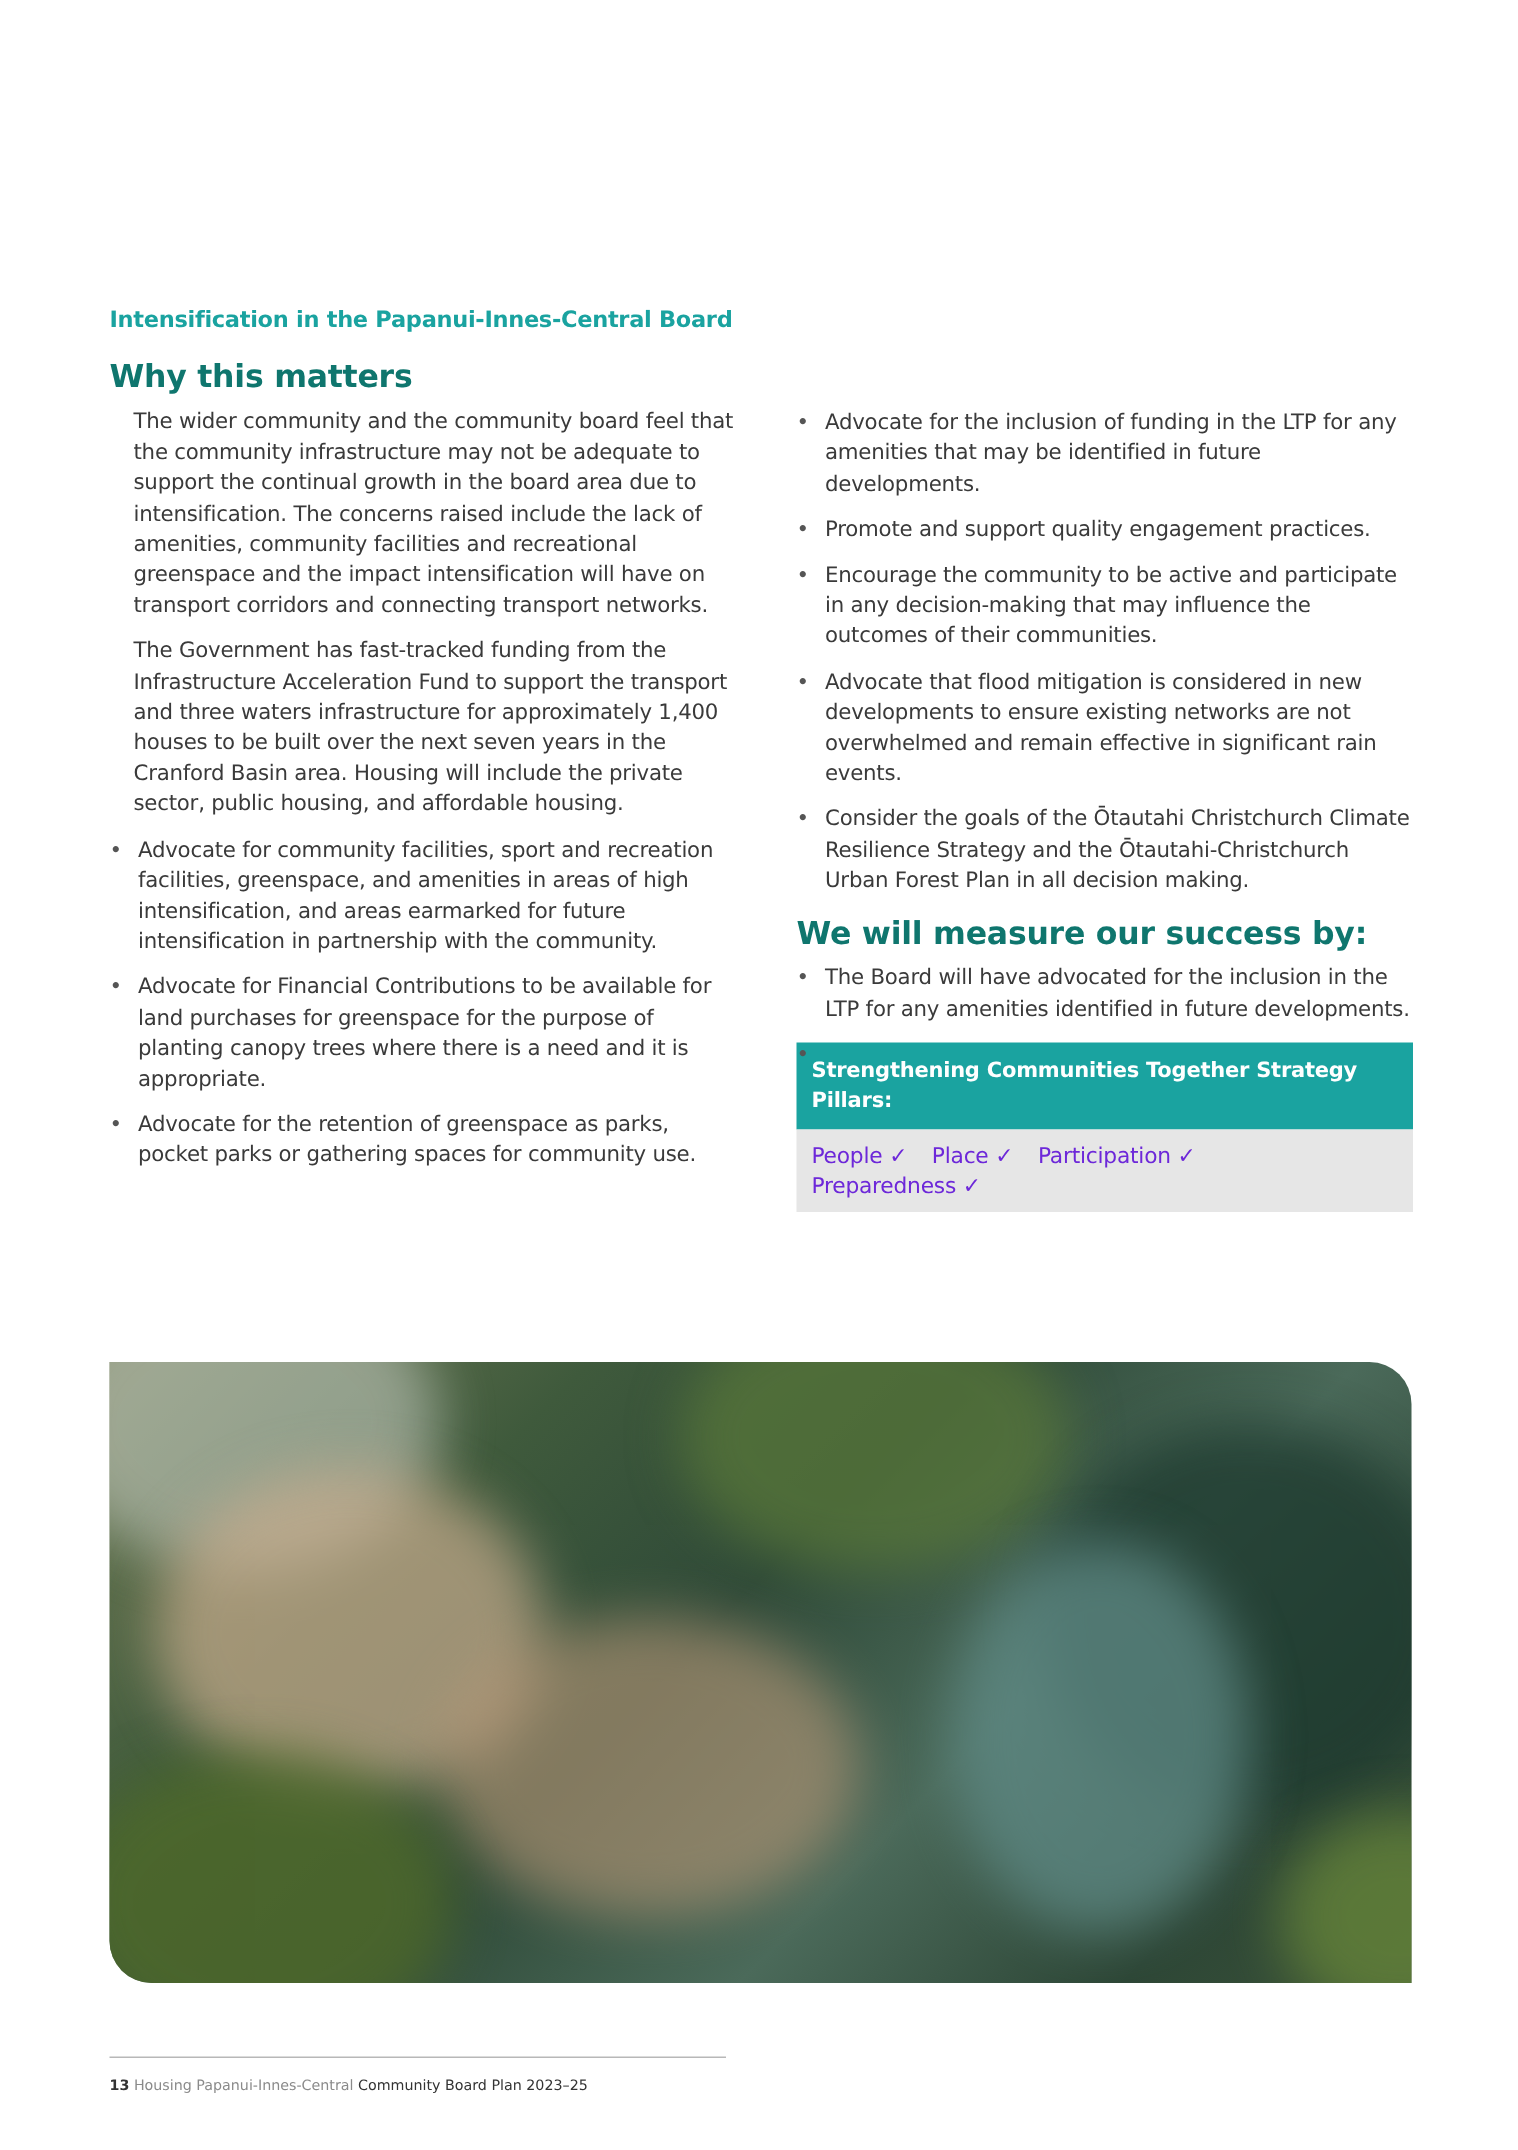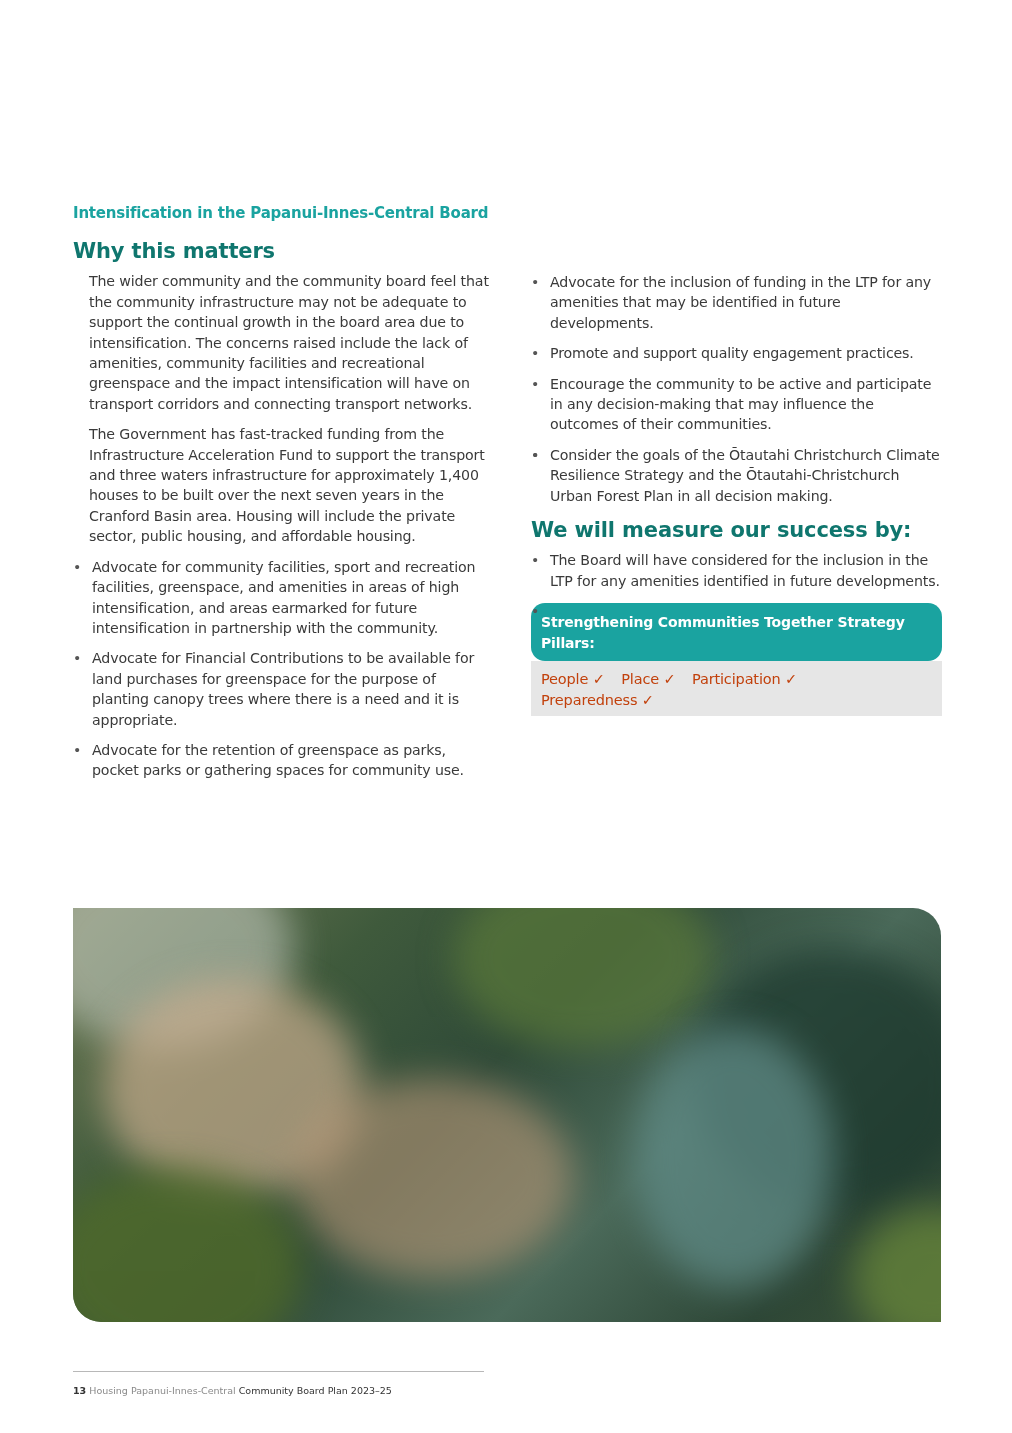--- a/index.html
+++ b/index.html
@@ -18,26 +18,25 @@
   h3 { margin: 0 0 10px 0; font-size: 21px; font-weight: bold; color: #0f766e; }
   p { margin: 0 0 10px 16px; }
   ul { margin: 0; padding: 0; list-style: none; }
   li { position: relative; padding-left: 19px; margin-bottom: 10px; }
   li .bullet { position: absolute; left: 0; top: 0; color: #555; }
   .h3-gap { margin-top: 14px; }
   .pillars { margin-top: 12px; width: 411px; }
   .pillars-head {
     background: #1aa3a0; color: #fff; font-weight: bold; font-size: 14px;
     padding: 9px 10px 8px 10px;
-    border-radius: 14px;
   }
   .pillars-body {
     background: #e6e6e6; padding: 8px 10px 6px 10px; font-size: 14.5px; line-height: 20.4px;
   }
-  .pillar { display: inline-block; margin-right: 12px; color: #c2410c; }
+  .pillar { display: inline-block; margin-right: 12px; color: #6d28d9; }
   .photo {
     position: absolute; left: 73px; top: 908px; width: 868px; height: 414px;
     border-radius: 0 28px 0 28px; overflow: hidden;
     background: linear-gradient(135deg, #6f7a55 0%, #3f5a3c 25%, #2f4a38 45%, #4b6a5a 65%, #2d4636 85%, #3a5238 100%);
   }
   .photo .blur { position: absolute; border-radius: 50%; filter: blur(18px); }
   .footer-rule { position: absolute; left: 73px; top: 1371px; width: 411px; height: 1px; background: #b8b8b8; }
   .footer { position: absolute; left: 73px; top: 1385px; font-size: 9.5px; color: #333; }
   .footer .pg { font-weight: bold; margin-top: 24px; }
   .footer .place { color: #8a8a8a; }
@@ -56,26 +55,26 @@
     <li><span class="bullet">•</span><span>Advocate for Financial Contributions to be available for land purchases for greenspace for the purpose of planting canopy trees where there is a need and it is appropriate.</span></li>
     <li><span class="bullet">•</span><span>Advocate for the retention of greenspace as parks, pocket parks or gathering spaces for community use.</span></li>
   </ul>
 </div>
 
 <div class="col col-right">
   <ul>
     <li><span class="bullet">•</span><span>Advocate for the inclusion of funding in the LTP for any amenities that may be identified in future developments.</span></li>
     <li><span class="bullet">•</span><span>Promote and support quality engagement practices.</span></li>
     <li><span class="bullet">•</span><span>Encourage the community to be active and participate in any decision-making that may influence the outcomes of their communities.</span></li>
-    <li><span class="bullet">•</span></li>
+    <li><span class="bullet">•</span><span>Advocate that flood mitigation is considered in new developments to ensure existing networks are not overwhelmed and remain effective in significant rain events.</span></li>
     <li><span class="bullet">•</span><span>Consider the goals of the Ōtautahi Christchurch Climate Resilience Strategy and the Ōtautahi-Christchurch Urban Forest Plan in all decision making.</span></li>
   </ul>
   <h3 class="h3-gap">We will measure our success by:</h3>
   <ul>
-    <li><span class="bullet">•</span><span>The Board will have considered for the inclusion in the LTP for any amenities identified in future developments.</span></li>
+    <li><span class="bullet">•</span><span>The Board will have advocated for the inclusion in the LTP for any amenities identified in future developments.</span></li>
     <li><span class="bullet">•</span></li>
   </ul>
   <div class="pillars">
     <div class="pillars-head">Strengthening Communities Together Strategy Pillars:</div>
     <div class="pillars-body">
       <span class="pillar"><span>People</span> <span>✓</span></span>
       <span class="pillar"><span>Place</span> <span>✓</span></span>
       <span class="pillar"><span>Participation</span> <span>✓</span></span><br>
       <span class="pillar"><span>Preparedness</span> <span>✓</span></span>
     </div>

